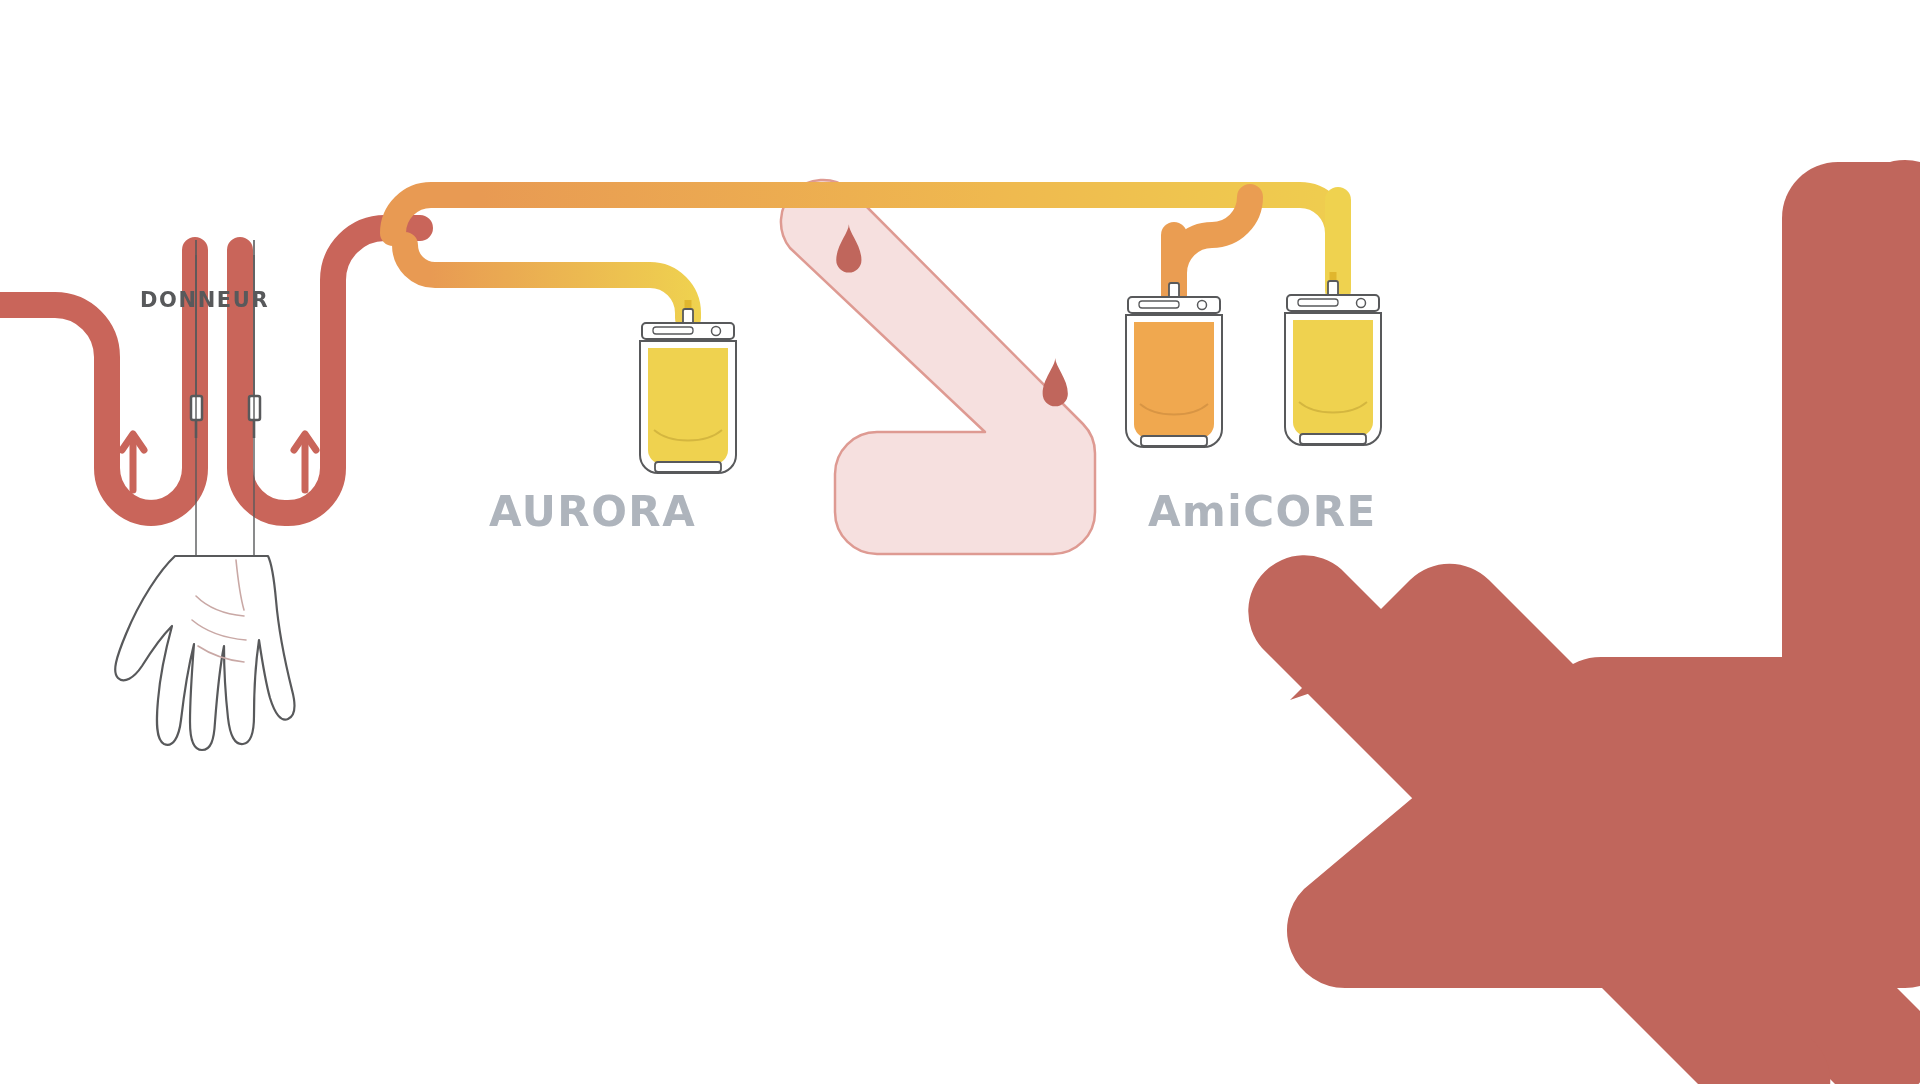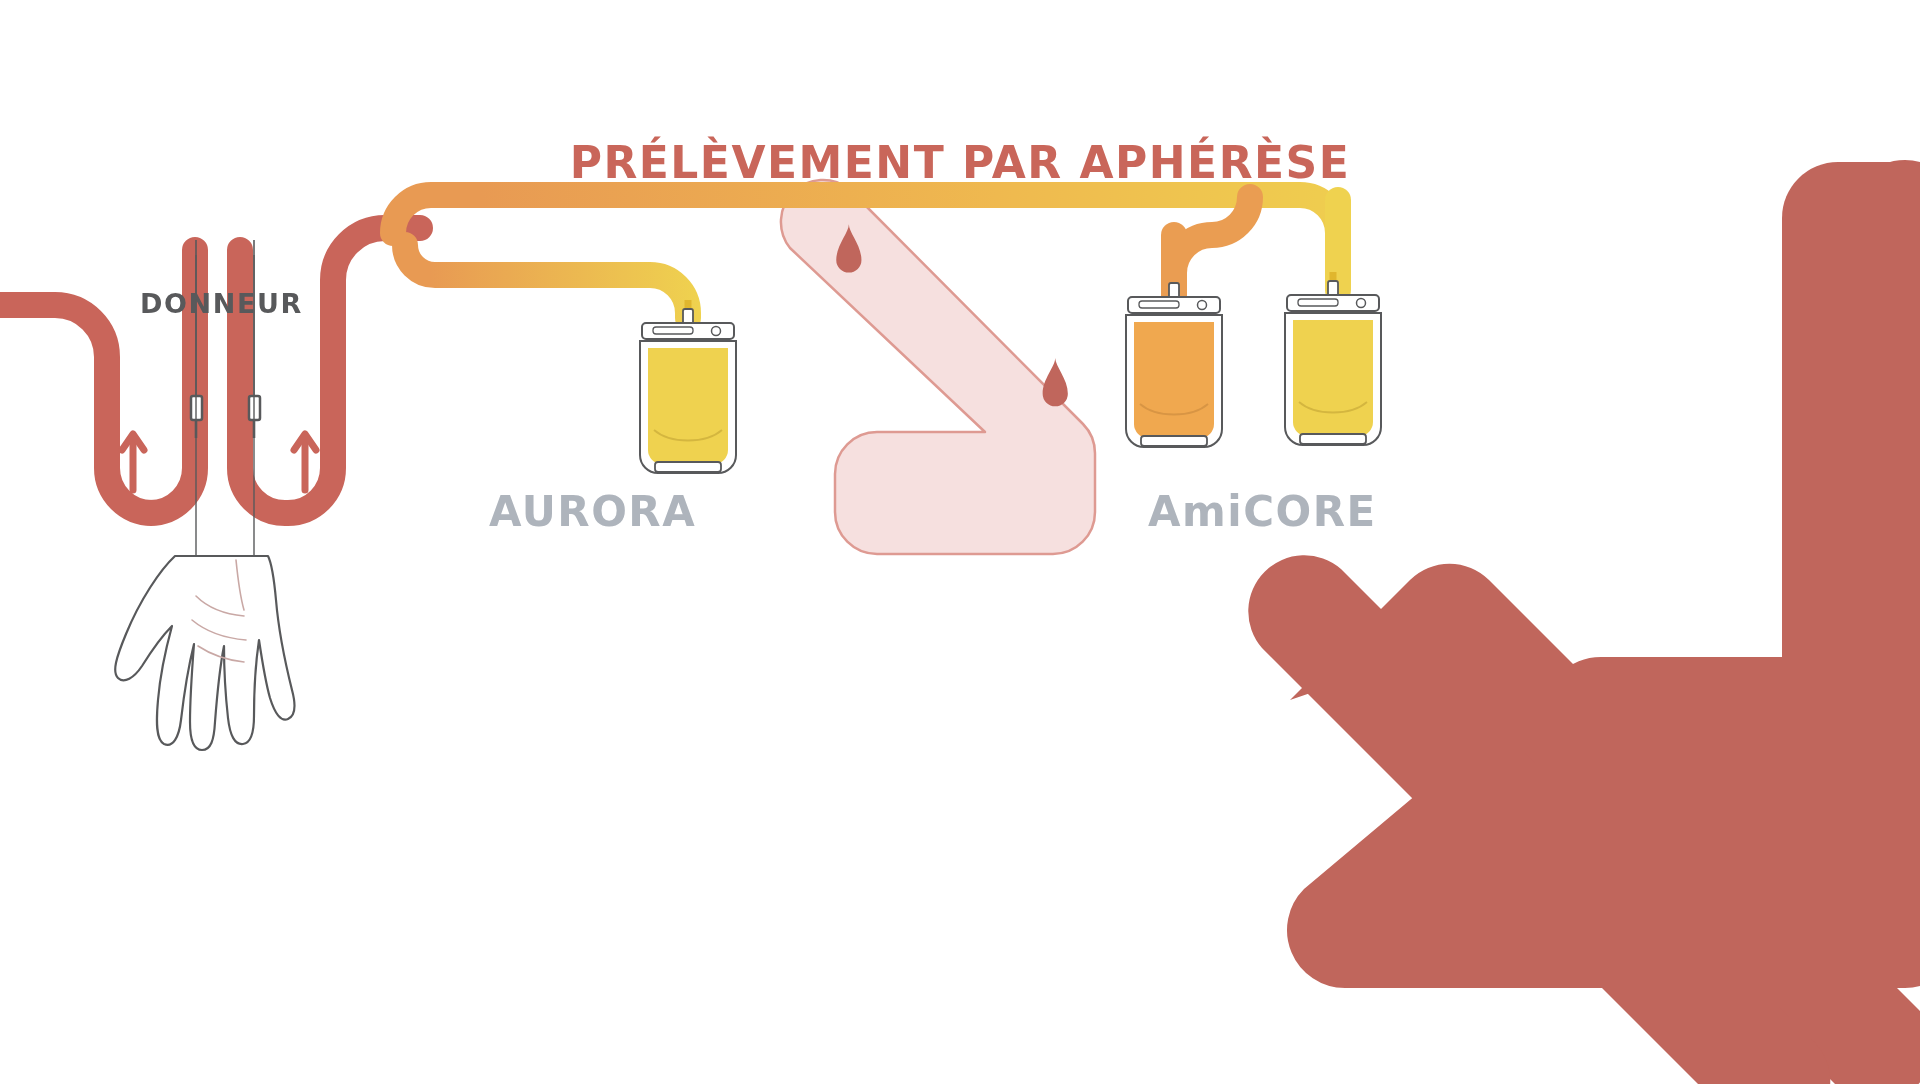--- a/index.html
+++ b/index.html
@@ -20,21 +20,21 @@
     font-size:44px;
     font-weight:bold;
     letter-spacing:1.5px;
     color:#C9665A;
     font-family:"DejaVu Sans", sans-serif;
     white-space:nowrap;
   }
   .donor-label{
     position:absolute;
     left:140px;top:288px;
-    font-size:27px;
+    font-size:21px;
     font-weight:bold;
     letter-spacing:1.6px;
     color:#58595B;
     font-family:"DejaVu Sans", sans-serif;
   }
   .device-label{
     position:absolute;
     font-size:42px;
     font-weight:bold;
     letter-spacing:1.5px;
@@ -266,21 +266,20 @@
                a 18 18 0 0 1 -18 -18 Z" fill="#ffffff" stroke="#58595B" stroke-width="2"></path>
       <path d="M 1293 320 L 1373 320 L 1373 422
                a 14 14 0 0 1 -14 14 L 1307 436
                a 14 14 0 0 1 -14 -14 Z" fill="#EFD24F"></path>
       <path d="M 1299 402 C 1315 416 1351 416 1367 402" fill="none" stroke="#D4B63F" stroke-width="1.8"></path>
       <rect x="1300" y="434" width="66" height="10" rx="3" fill="#ffffff" stroke="#58595B" stroke-width="1.8"></rect>
     </g>
 
   </svg>
 
-  <div class="title-text">PRÉLÈVEMENT PAR APHÉRÈSE</div>
 
   <div class="donor-label">DONNEUR</div>
 
   <div class="device-label" id="label-amicore">AmiCORE</div>
 
   <div class="device-label" id="label-aurora">AURORA</div>
 
 </div>
 
 </body></html>

